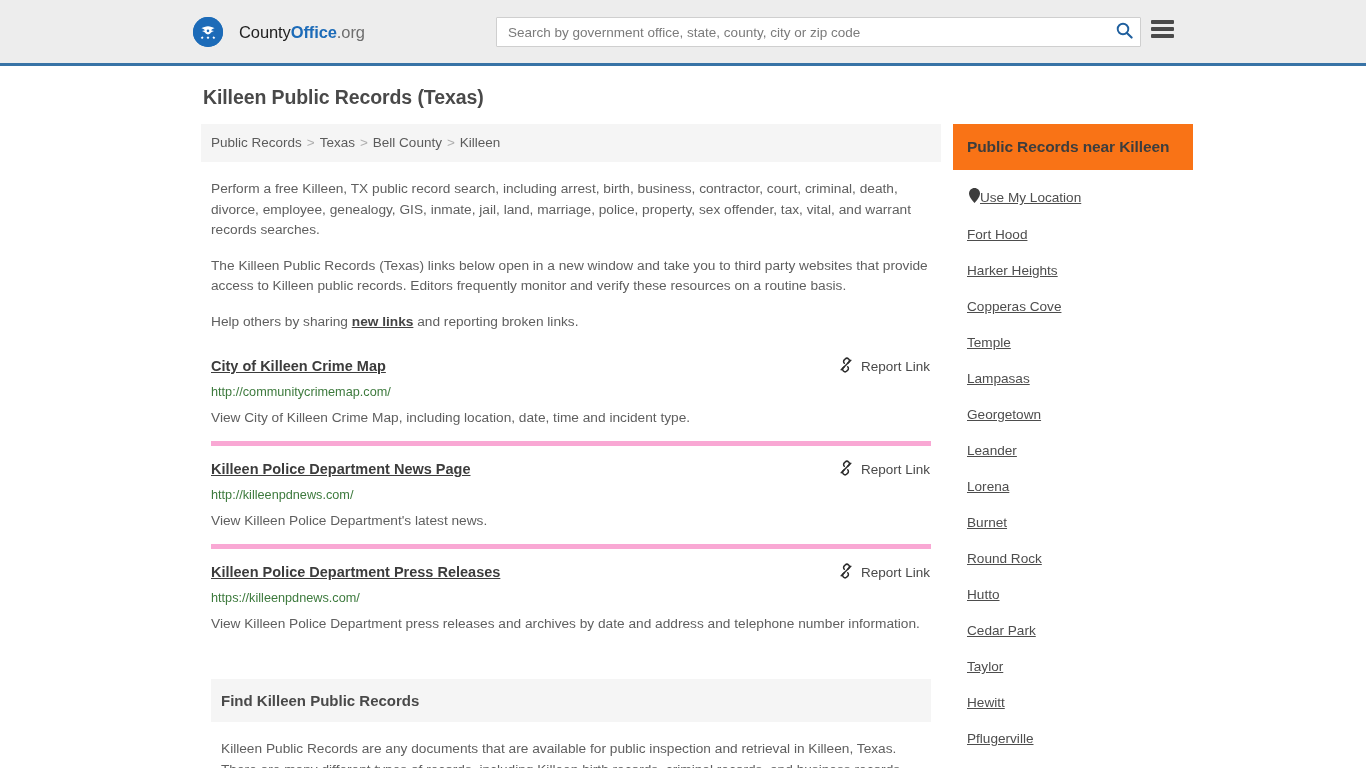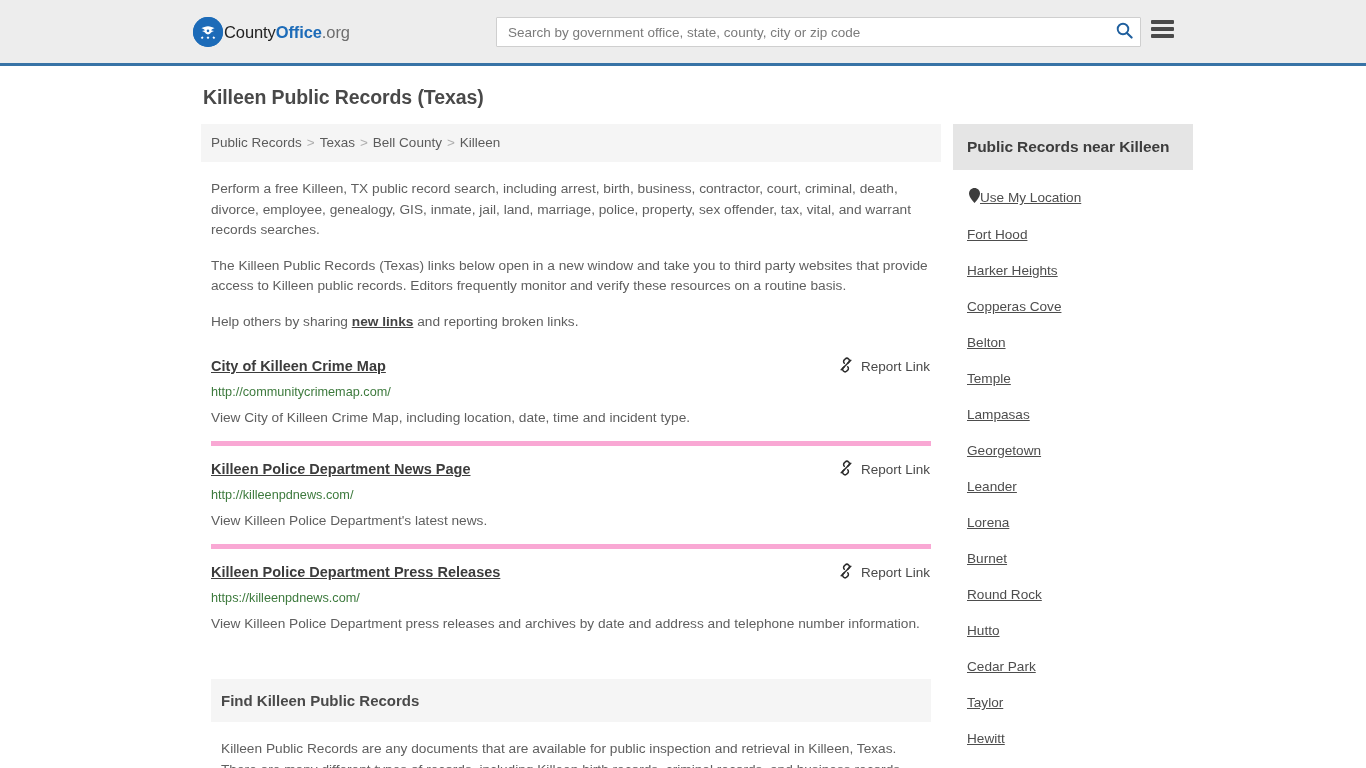--- a/index.html
+++ b/index.html
@@ -22,21 +22,21 @@
     position: relative;
     display: flex;
     align-items: center;
   }
   .logo-wrap {
     position: absolute;
     left: 193px;
     top: 17px;
     display: flex;
     align-items: center;
-    gap: 1px;
+    gap: 16px;
     text-decoration: none;
   }
   .logo-mark {
     width: 30px;
     height: 30px;
     border-radius: 50%;
     background: #1c6bb8;
     display: block;
     position: relative;
     flex: none;
@@ -213,21 +213,21 @@
   }
   .find-body {
     font-size: 13.7px;
     line-height: 21px;
     color: #5f5f5f;
     padding: 16px 10px 0 10px;
   }
 
   
   .side-head {
-    background: #e5e5e5;
+    background: #f97316;
     font-size: 15.5px;
     font-weight: bold;
     color: #3d3d3d;
     padding: 14px 14px;
     letter-spacing: -0.1px;
   }
   .side-list { list-style: none; margin: 0; padding: 9px 0 0 0; }
   .side-list li { padding: 0; margin: 0; }
   .side-link {
     display: flex;
@@ -388,25 +388,20 @@
                 <span class="label">Harker Heights</span>
               </a>
             </li>
           <li>
               <a class="side-link" href="#">
                 <span class="label">Copperas Cove</span>
               </a>
             </li>
           <li>
               <a class="side-link" href="#">
-                <span class="label">Belton</span>
-              </a>
-            </li>
-          <li>
-              <a class="side-link" href="#">
                 <span class="label">Temple</span>
               </a>
             </li>
           <li>
               <a class="side-link" href="#">
                 <span class="label">Lampasas</span>
               </a>
             </li>
           <li>
               <a class="side-link" href="#">

